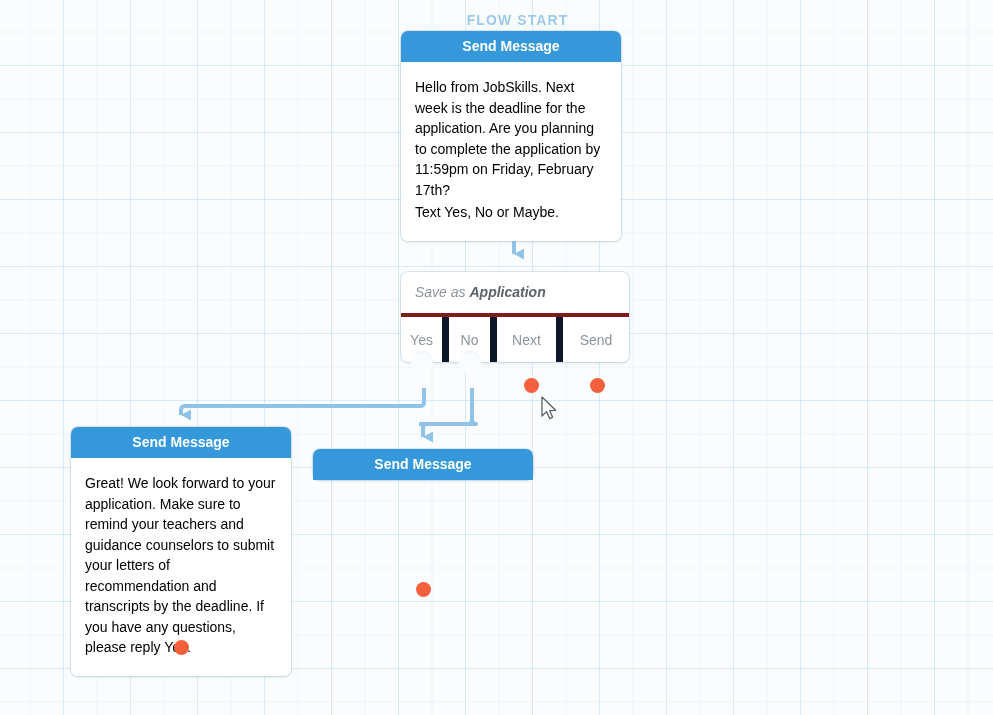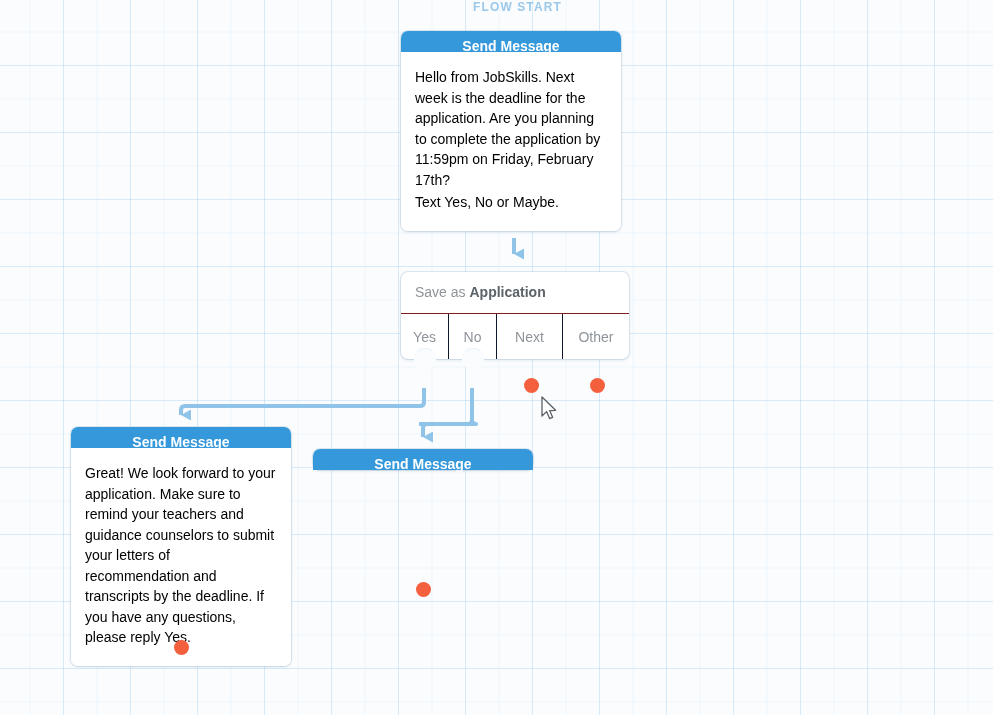--- a/index.html
+++ b/index.html
@@ -27,39 +27,39 @@
   #edges {
     position: absolute;
     left: 0; top: 0;
     width: 993px; height: 715px;
     pointer-events: none;
   }
 
   
   .flow-start {
     position: absolute;
-    left: 440px; top: 0;
+    left: 440px; top: 12px;
     width: 155px;
     text-align: center;
-    font-size: 12px;
+    font-size: 14px;
     font-weight: bold;
     letter-spacing: 1.1px;
     color: #9cc9ea;
     user-select: none;
   }
 
   
   .node {
     position: absolute;
     background: #ffffff;
     border-radius: 7px;
     box-shadow: 0 1px 3px rgba(80,110,140,0.18), 0 0 0 1px rgba(190,210,228,0.45);
   }
   .node-header {
-    height: 21px;
+    height: 31px;
     line-height: 31px;
     border-radius: 7px 7px 0 0;
     color: #ffffff;
     font-size: 14px;
     font-weight: bold;
     text-align: center;
     user-select: none;
   }
   .node-header.send { background: #3498db; }
   .node-header.wait { background: #4a7fb5; }
@@ -73,37 +73,38 @@
     background: #ffffff;
   }
   .node-body p { margin: 0; }
   .node-body p + p { margin-top: 2px; }
 
   
   .saveas-row {
     padding: 12px 14px 13px 14px;
     font-size: 14px;
     color: #8f949a;
-    border-bottom: 1px solid #7f1d1d;
+    border-bottom: 4px solid #7f1d1d;
+    font-style: italic;
   }
   .saveas-row b { color: #5c6369; font-weight: bold; }
 
   .branch-row {
     display: flex;
     height: 45px;
   }
   .branch {
     flex: 0 0 auto;
     position: relative;
     display: flex;
     align-items: center;
     justify-content: center;
     font-size: 14px;
     color: #8f949a;
-    border-right: 1px solid #0f172a;
+    border-right: 7px solid #0f172a;
     user-select: none;
   }
   .branch:last-child { border-right: none; }
   .branch.w-narrow { width: 48px; }
   .branch.w-wide   { width: 66px; }
 
   
   .branch .notch {
     position: absolute;
     left: 50%;
@@ -176,21 +177,21 @@
         <span class="notch"></span>
       </div>
       <div class="branch w-narrow">
         <span>No</span>
         <span class="notch"></span>
       </div>
       <div class="branch w-wide">
         <span>Next</span>
       </div>
       <div class="branch w-wide">
-        <span>Other</span>
+        <span>Send</span>
       </div>
     </div>
   </div>
 
   <span class="dot" style="left:524px; top:378px;"></span>
   <span class="dot" style="left:590px; top:378px;"></span>
 
   <div class="node" id="node-send-2" style="left:71px; top:427px; width:220px;">
     <div class="node-header send">Send Message</div>
     <div class="node-body">

